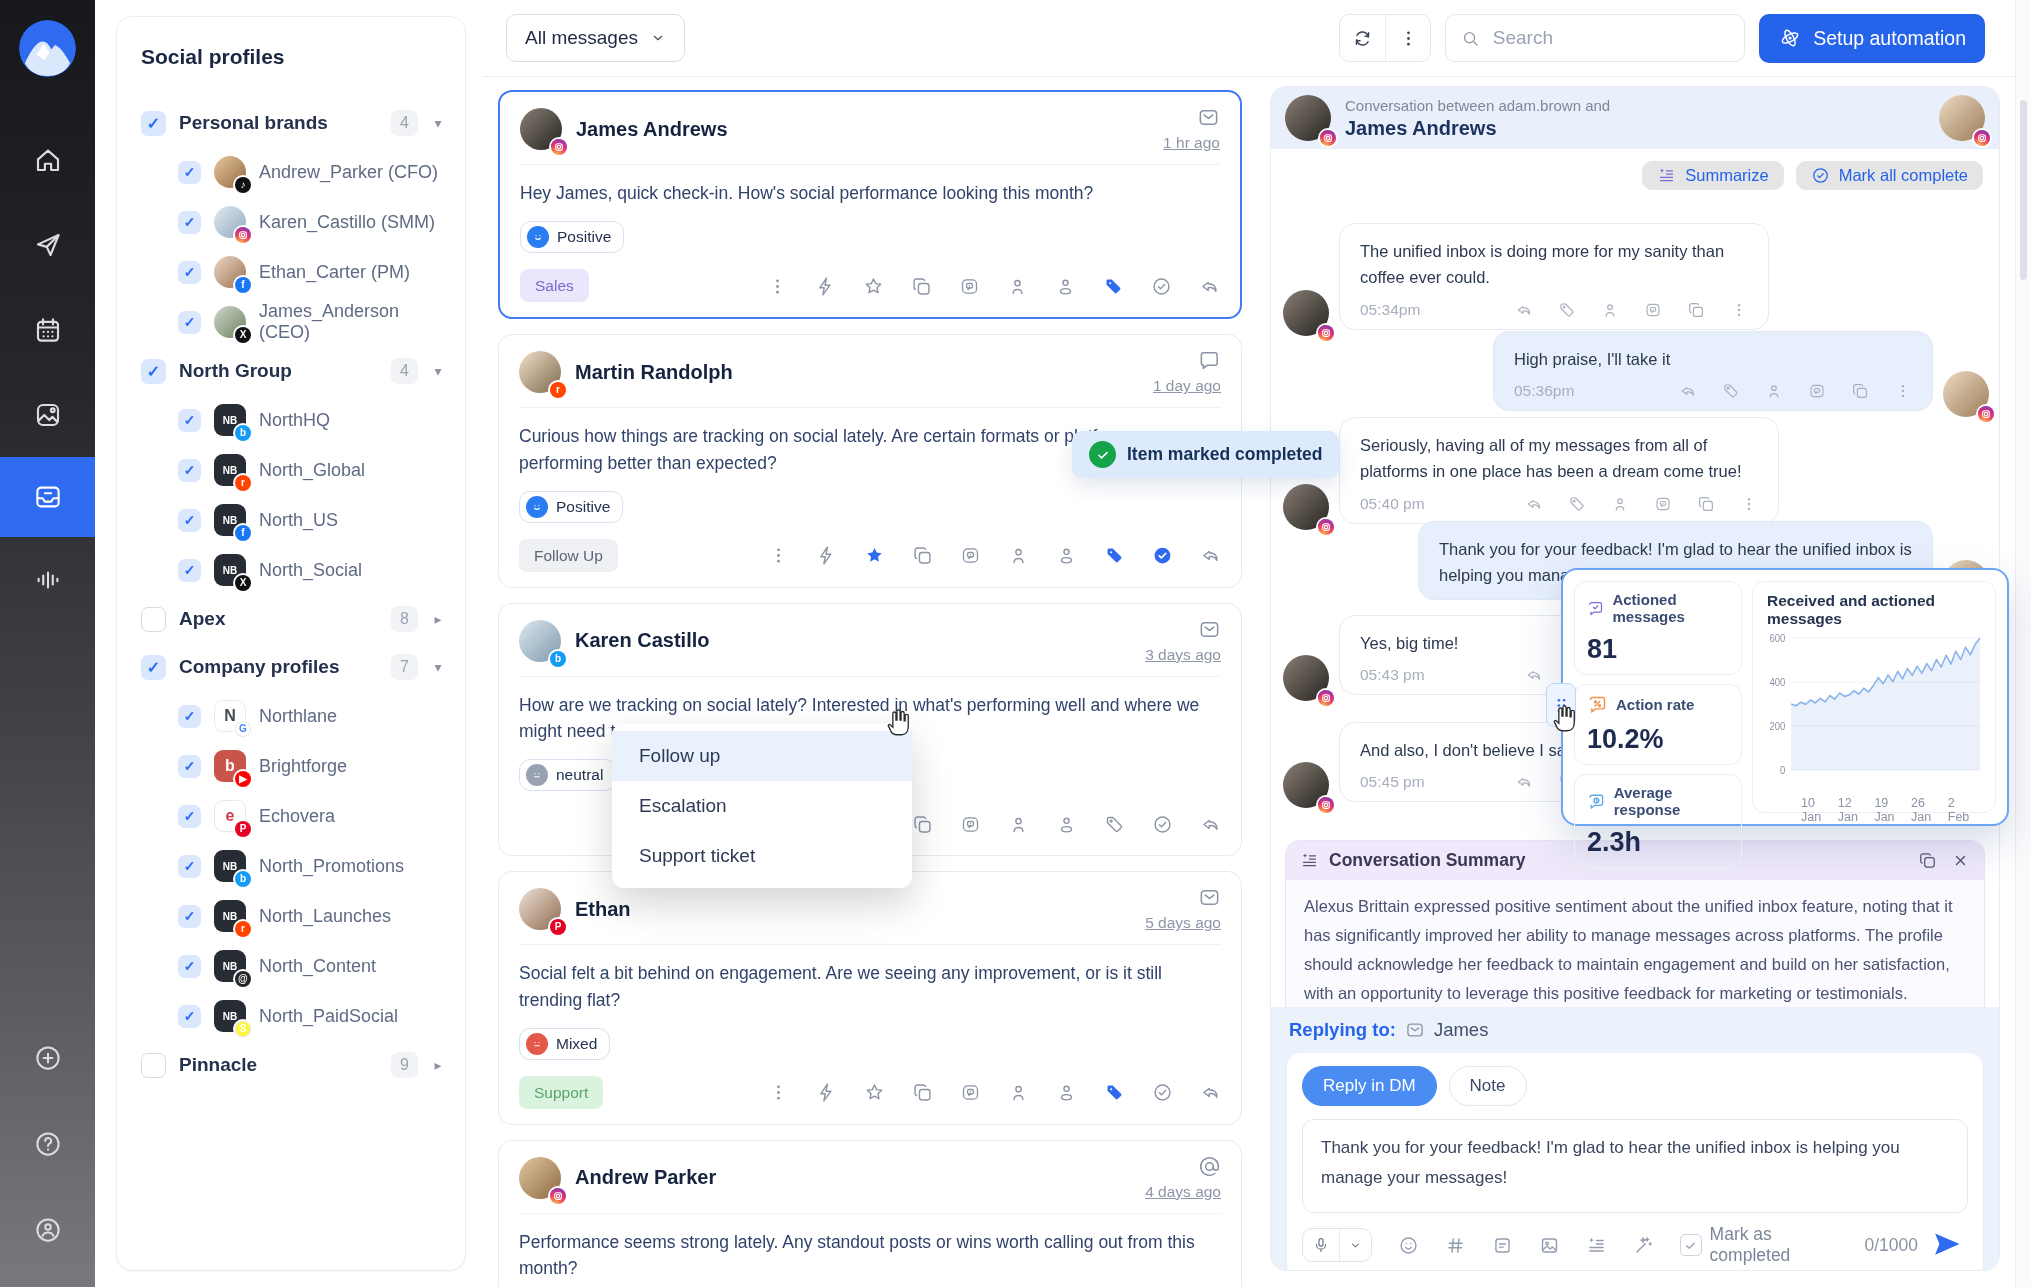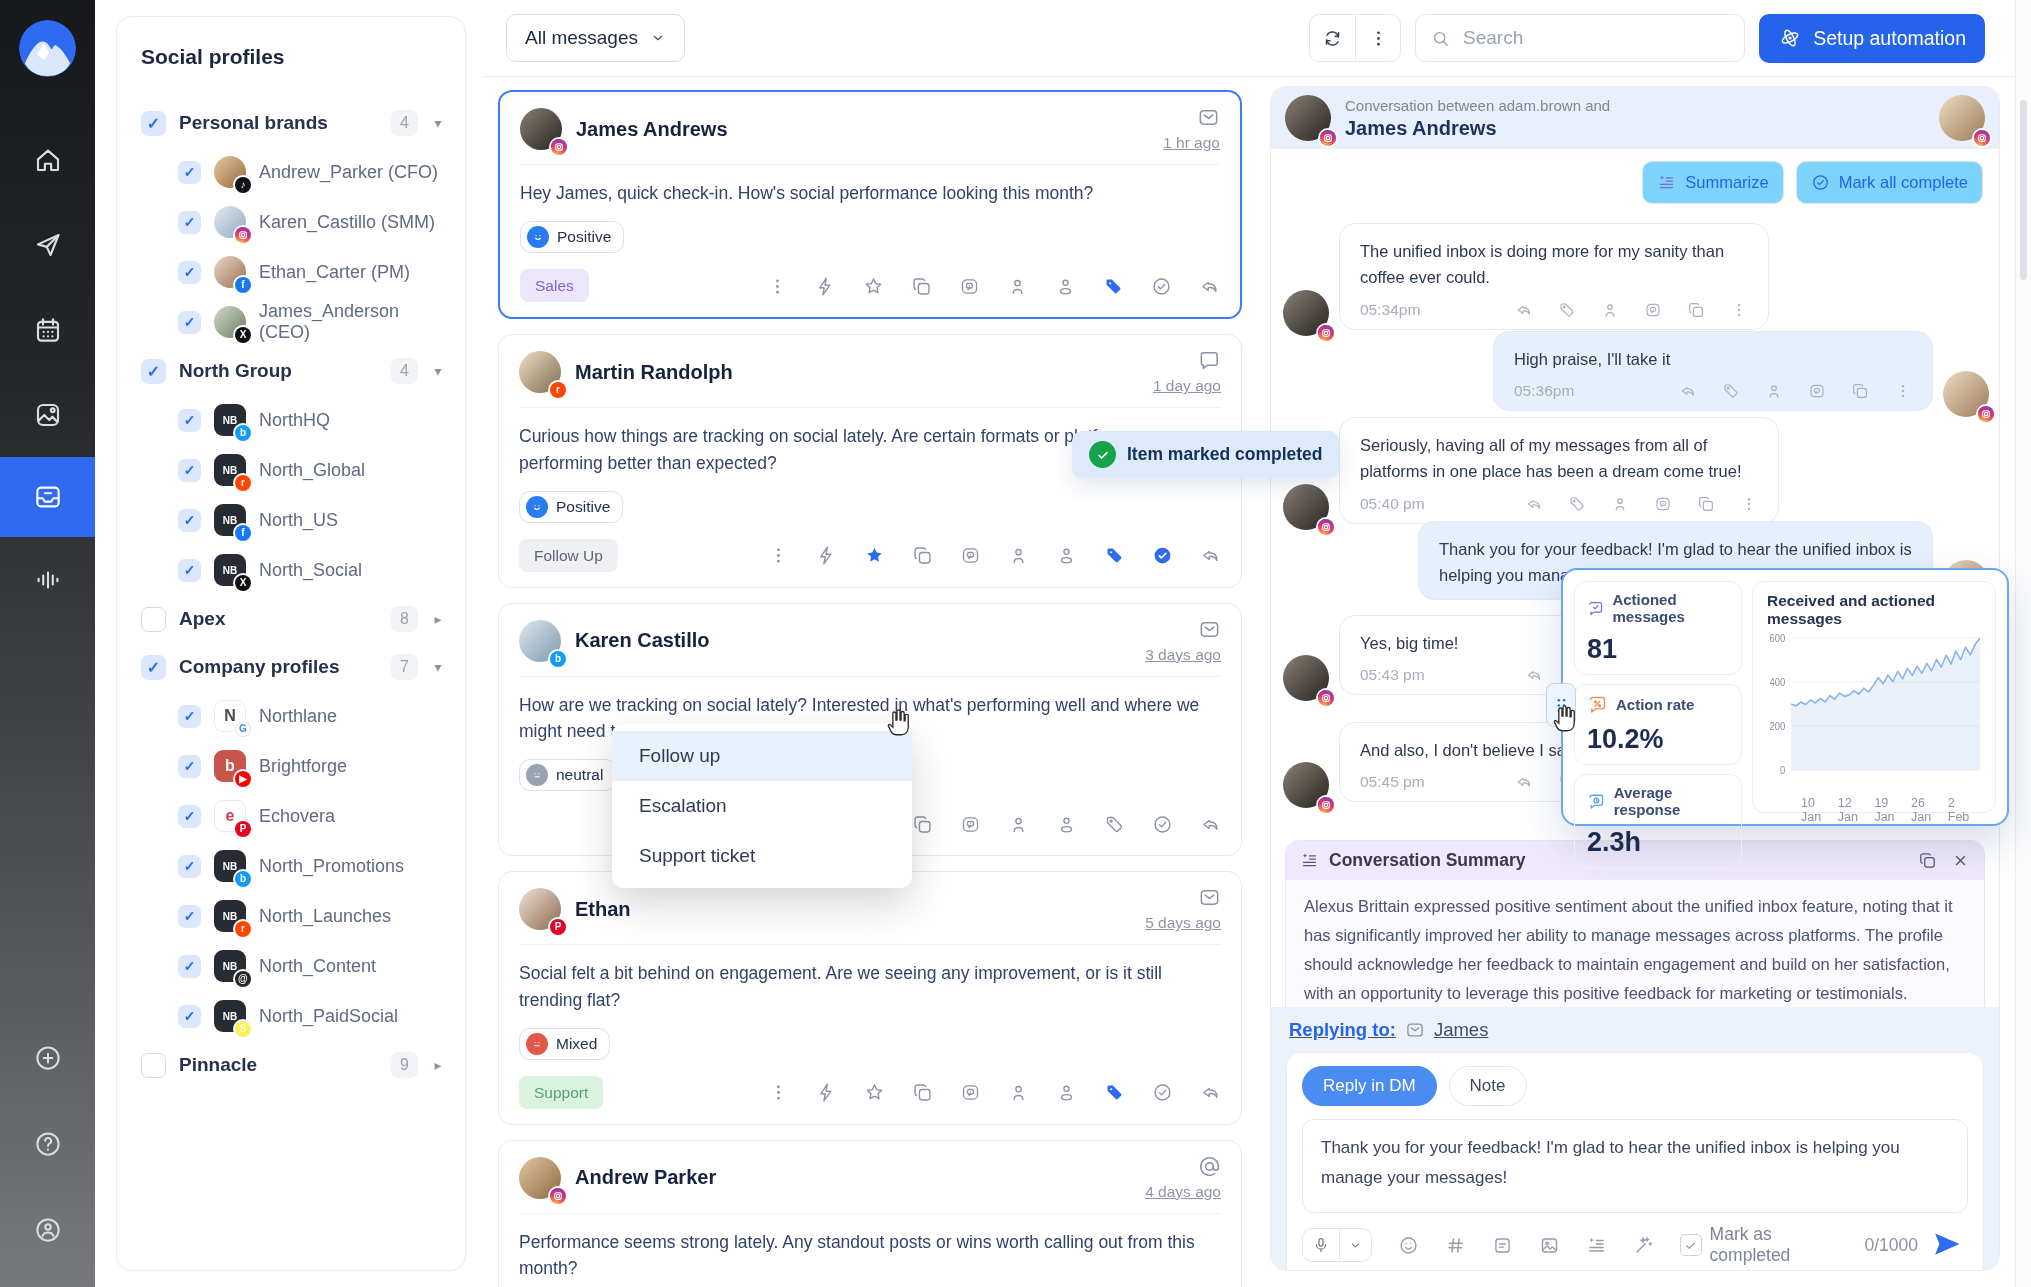--- a/index.html
+++ b/index.html
@@ -34,21 +34,21 @@
   .bg-ig{background:radial-gradient(circle at 30% 110%,#ffd776 0%,#f5734c 30%,#d9317a 60%,#8a3ab9 90%);}
   
   .main{flex:1;display:flex;flex-direction:column;min-width:0;}
   .topbar{height:77px;flex:0 0 77px;display:flex;align-items:center;gap:14px;padding:0 46px 0 24px;border-bottom:1px solid #edeef2;}
   .filter-btn{display:flex;align-items:center;gap:12px;border:1px solid #d9dde5;border-radius:10px;padding:12px 18px;font-size:19px;color:#1c2844;background:#fff;}
   .filter-btn svg{width:16px;height:16px;color:#4a5568;}
   .spacer{flex:1;}
   .seg{display:flex;border:1px solid #e4e7ec;border-radius:10px;overflow:hidden;background:#fff;}
   .seg>div{width:45px;height:46px;display:flex;align-items:center;justify-content:center;color:#3c4658;}
   .seg>div+div{border-left:1px solid #e9ebf0;}
-  .search{display:flex;align-items:center;gap:11px;border:1px solid #e4e7ec;border-radius:10px;height:48px;width:330px;padding:0 15px;color:#98a1b0;background:#fff;}
+  .search{display:flex;align-items:center;gap:11px;border:1px solid #e4e7ec;border-radius:10px;height:48px;width:300px;padding:0 15px;color:#98a1b0;background:#fff;}
   .search input{border:0;outline:0;font-size:19px;width:100%;color:#33415c;font-family:inherit;background:transparent;}
   .search input::placeholder{color:#9aa3b2;}
   .setup{display:flex;align-items:center;gap:11px;background:#2563eb;color:#fff;font-size:19.5px;border-radius:10px;height:49px;padding:0 19px;border:0;font-family:inherit;}
   .setup svg{width:24px;height:24px;}
   .content{flex:1;display:flex;min-height:0;}
   
   .list{width:770px;flex:0 0 770px;padding:13px 10px 0 16px;overflow:hidden;}
   .card{background:#fff;border:1px solid #e7eaf0;border-radius:14px;padding:14px 20px 14px;margin-bottom:15px;position:relative;}
   .card.sel{border:2px solid #3e7bf5;}
   .card-head{display:flex;align-items:center;gap:14px;padding-bottom:12px;border-bottom:1px solid #f1f2f6;margin-bottom:15px;}
@@ -73,21 +73,21 @@
   .irow .ic-on{color:#2e6bf0;}
   .bolt-hover{width:46px;height:46px;border-radius:50%;background:#2e6bf0;color:#fff;display:flex;align-items:center;justify-content:center;margin:-10px -6px;}
   
   .panel{flex:1;margin:9px 31px 16px 18px;border:1px solid #e8ebf1;border-radius:16px;background:#fff;position:relative;overflow:hidden;}
   .phead{background:#e9f0fb;display:flex;align-items:center;gap:14px;padding:8px 14px;height:62px;}
   .phead-small{font-size:15px;color:#7f8798;margin-bottom:3px;}
   .phead-name{font-size:20px;font-weight:700;color:#1c315e;}
   .pav{width:46px;height:46px;}
   .phead .right{margin-left:auto;}
   .pactions{display:flex;justify-content:flex-end;gap:12px;padding:12px 16px 0;}
-  .pbtn{display:flex;align-items:center;gap:9px;border:1px solid #e1e5ec;border-radius:10px;padding:11px 14px;font-size:16.5px;color:#2563eb;background:#7dd3fc;font-family:inherit;}
+  .pbtn{display:flex;align-items:center;gap:9px;border:1px solid #e1e5ec;border-radius:10px;padding:4px 14px;font-size:16.5px;color:#2563eb;background:#e5e5e5;font-family:inherit;}
   .pbtn svg{width:19px;height:19px;}
   .msgs{position:absolute;left:0;right:0;top:120px;bottom:0;}
   .mrow{position:absolute;display:flex;align-items:flex-end;gap:10px;}
   .mav{width:46px;height:46px;margin-bottom:-6px;flex:0 0 auto;}
   .bubble{background:#fff;border:1px solid #e8eaf0;border-radius:16px;padding:14px 20px 10px;}
   .mrow.right .bubble{background:#e7effc;border-color:#e0e9f8;}
   .btext{font-size:16.5px;color:#2d3950;line-height:1.6;}
   .btext.clip{white-space:nowrap;overflow:hidden;}
   .bfoot{display:flex;align-items:center;margin-top:10px;color:#a9b0bd;}
   .btime{font-size:15.5px;color:#a7aebb;flex:1;}
@@ -103,21 +103,21 @@
   .summary{position:absolute;left:14px;right:14px;top:753px;border:1px solid #eae3f7;border-radius:14px;background:#fbfaff;overflow:hidden;}
   .sum-head{background:#f0e9fb;display:flex;align-items:center;gap:10px;padding:9px 14px;font-size:17.5px;font-weight:600;color:#3c3757;}
   .sum-head svg{width:19px;height:19px;color:#5b5574;}
   .sum-tools{margin-left:auto;display:flex;gap:14px;color:#8a8f9e;}
   .sum-body{padding:12px 18px 4px;font-size:16.5px;color:#4a5372;line-height:1.75;}
   .sum-foot{display:flex;justify-content:flex-end;padding:6px 12px 12px;}
   .sug{background:#a78fd8;color:#fff;border-radius:9px;padding:8px 13px;font-size:15.5px;display:flex;align-items:center;gap:8px;border:0;font-family:inherit;}
   .sug svg{width:16px;height:16px;}
   
   .reply-sec{position:absolute;left:0;right:0;top:920px;bottom:0;background:#ecf2fc;padding:10px 16px;}
-  .rto{display:flex;align-items:center;gap:9px;font-size:18.5px;margin:2px 0 12px 2px;color:#43506b;text-decoration:underline;}
+  .rto{display:flex;align-items:center;gap:9px;font-size:18.5px;margin:2px 0 12px 2px;color:#43506b;}
   .rto b{color:#2563eb;font-weight:700;}
   .rto svg{width:20px;height:20px;color:#8a93a3;}
   .reply-card{background:#fff;border-radius:14px;padding:13px 15px;box-shadow:0 1px 3px rgba(16,24,40,.07);}
   .rtabs{display:flex;gap:12px;margin-bottom:13px;}
   .rtab{border-radius:999px;height:40px;display:flex;align-items:center;padding:0 20px;font-size:17px;background:#fff;border:1px solid #e2e6ed;color:#3c4a66;font-family:inherit;}
   .rtab.on{background:#4a8cf2;color:#fff;border-color:#4a8cf2;}
   .rinput{border:1px solid #e3e8f0;border-radius:12px;padding:13px 18px;font-size:17px;color:#3a465e;line-height:1.75;min-height:94px;}
   .rtools{display:flex;align-items:center;margin-top:11px;color:#939db0;gap:26px;}
   .mic-split{display:flex;border:1px solid #dfe3ea;border-radius:10px;overflow:hidden;}
   .mic-split>div{padding:7px 9px;display:flex;align-items:center;color:#6b7588;}

